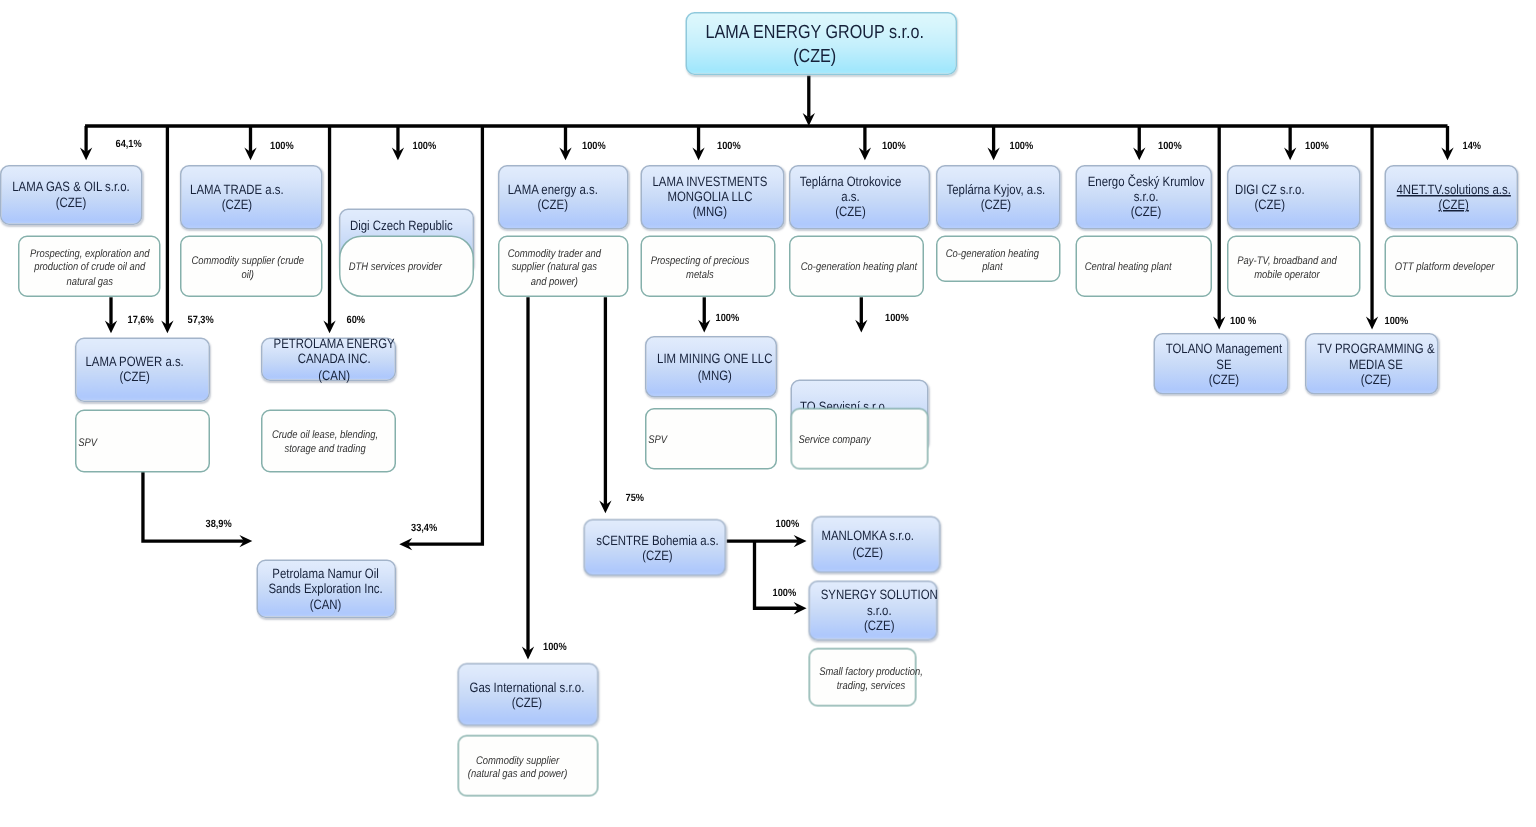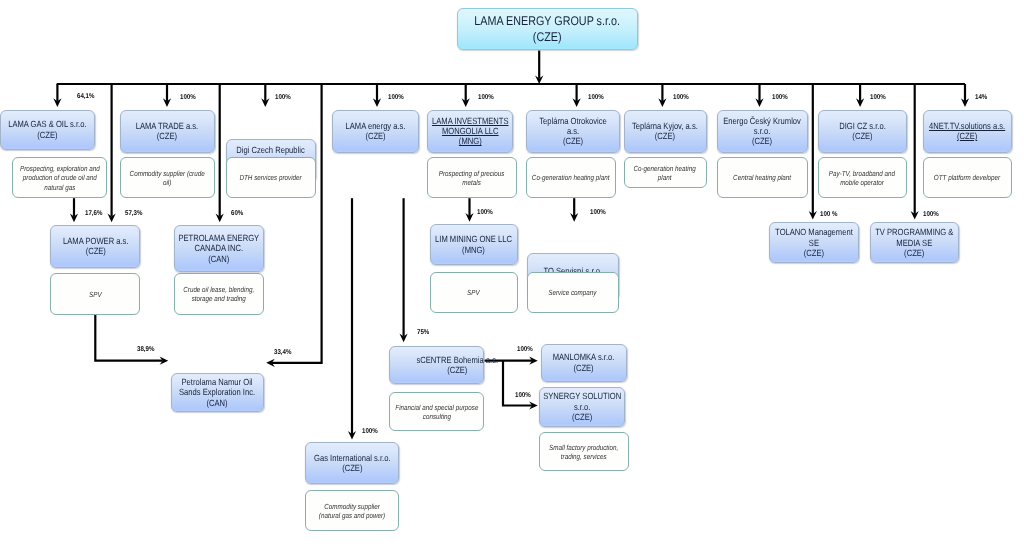--- a/index.html
+++ b/index.html
@@ -3,21 +3,21 @@
 <meta charset="utf-8">
 <title>LAMA ENERGY GROUP s.r.o. ownership structure</title>
 <style>
   html,body{margin:0;padding:0;}
   body{width:1024px;height:551px;background:#ffffff;position:relative;overflow:hidden;
        font-family:"Liberation Sans",sans-serif;
        -webkit-font-smoothing:antialiased;text-rendering:geometricPrecision;}
   #chart *{-webkit-font-smoothing:antialiased;}
   #chart{position:absolute;left:0;top:0;width:1024px;height:551px;background:#ffffff;opacity:0.9999;}
   .node{position:absolute;box-sizing:border-box;border-radius:6px;
-        display:flex;align-items:center;justify-content:center;text-align:center;
+        display:flex;align-items:center;justify-content:flex-start;text-align:center;
         color:#16213a;z-index:3;}
   .node .lbl{display:block;white-space:nowrap;}
   .co .lbl{font-size:9px;line-height:10.4px;transform:scaleX(0.845) translateZ(0);}
   .root .lbl{font-size:12.6px;line-height:16.5px;transform:scaleX(0.855) translateZ(0);}
   .co{background:linear-gradient(180deg,#e1ecfc 0%,#dbe7fb 18%,#c8dAf7 52%,#aec8fc 94%,#b6cefc 100%);
       border:1px solid #a3b4ca;
       box-shadow:0.5px 1px 1.2px rgba(120,130,150,0.40);}
   .root{background:linear-gradient(180deg,#ddf7fc 0%,#d6f5fc 20%,#c3effc 55%,#a1e7fc 95%,#a9eafc 100%);
         border:1px solid #8fc9dc;
         box-shadow:0.5px 1px 1.2px rgba(110,135,145,0.35);}
@@ -95,27 +95,30 @@
     </div>
 <div class="node co" style="left:119.5px;top:109.6px;width:95px;height:43.4px;">
       <span class="lbl"><span>LAMA TRADE a.s.</span><br><span>(CZE)</span></span>
     </div>
 <div class="node desc" style="left:119.5px;top:156.9px;width:95px;height:41.3px;">
       <span class="lbl"><span>Commodity supplier (crude</span><br><span>oil)</span></span>
     </div>
 <div class="node co" style="left:226px;top:106px;width:90px;height:43.4px;margin-top:33px;">
       <span class="lbl"><span>Digi Czech Republic</span><br><span>s.r.o.</span><br><span>(CZE)</span></span>
     </div>
-<div class="node desc" style="left:226px;top:156.9px;width:90px;height:41.3px;">
+<div class="node desc" style="left:226px;top:156.9px;width:90px;height:41.3px;border-radius:15px;">
       <span class="lbl"><span>DTH services provider</span></span>
     </div>
 <div class="node co" style="left:332px;top:109.6px;width:87px;height:43.4px;">
       <span class="lbl"><span>LAMA energy a.s.</span><br><span>(CZE)</span></span>
     </div>
-<div class="node co" style="left:427px;top:109.6px;width:86px;height:43.4px;text-decoration:underline;">
+<div class="node desc" style="left:332px;top:156.9px;width:87px;height:41.3px;">
+      <span class="lbl"><span>Commodity trader and</span><br><span>supplier (natural gas</span><br><span>and power)</span></span>
+    </div>
+<div class="node co" style="left:427px;top:109.6px;width:96px;height:43.4px;">
       <span class="lbl"><span>LAMA INVESTMENTS</span><br><span>MONGOLIA LLC</span><br><span>(MNG)</span></span>
     </div>
 <div class="node desc" style="left:427px;top:156.9px;width:90px;height:41.3px;">
       <span class="lbl"><span>Prospecting of precious</span><br><span>metals</span></span>
     </div>
 <div class="node co" style="left:525.6px;top:109.6px;width:94px;height:43.4px;">
       <span class="lbl"><span>Teplárna Otrokovice</span><br><span>a.s.</span><br><span>(CZE)</span></span>
     </div>
 <div class="node desc" style="left:525.6px;top:156.9px;width:90px;height:41.3px;">
       <span class="lbl"><span>Co-generation heating plant</span></span>
@@ -143,21 +146,21 @@
     </div>
 <div class="node desc" style="left:923px;top:156.9px;width:89px;height:41.3px;">
       <span class="lbl"><span>OTT platform developer</span></span>
     </div>
 <div class="node co" style="left:50.2px;top:225.0px;width:90.2px;height:42.6px;">
       <span class="lbl"><span>LAMA POWER a.s.</span><br><span>(CZE)</span></span>
     </div>
 <div class="node desc" style="left:50.2px;top:273.2px;width:90.2px;height:41.4px;">
       <span class="lbl"><span>SPV</span></span>
     </div>
-<div class="node co" style="left:174px;top:225.0px;width:90px;height:47px;">
+<div class="node co" style="left:174px;top:225.0px;width:90px;height:29px;">
       <span class="lbl"><span>PETROLAMA ENERGY</span><br><span>CANADA INC.</span><br><span>(CAN)</span></span>
     </div>
 <div class="node desc" style="left:174px;top:273.2px;width:90px;height:41.4px;">
       <span class="lbl"><span>Crude oil lease, blending,</span><br><span>storage and trading</span></span>
     </div>
 <div class="node co" style="left:429.8px;top:224.4px;width:88px;height:40.9px;">
       <span class="lbl"><span>LIM MINING ONE LLC</span><br><span>(MNG)</span></span>
     </div>
 <div class="node desc" style="left:429.8px;top:271.9px;width:88px;height:41.3px;">
       <span class="lbl"><span>SPV</span></span>
@@ -170,33 +173,30 @@
     </div>
 <div class="node co" style="left:769.2px;top:222.3px;width:90px;height:41.0px;">
       <span class="lbl"><span>TOLANO Management</span><br><span>SE</span><br><span>(CZE)</span></span>
     </div>
 <div class="node co" style="left:870.2px;top:222.3px;width:89px;height:41.0px;">
       <span class="lbl"><span>TV PROGRAMMING &amp;</span><br><span>MEDIA SE</span><br><span>(CZE)</span></span>
     </div>
 <div class="node co" style="left:170.7px;top:340.8px;width:93px;height:39.3px;margin-top:32px;">
       <span class="lbl"><span>Petrolama Namur Oil</span><br><span>Sands Exploration Inc.</span><br><span>(CAN)</span></span>
     </div>
-<div class="node co" style="left:389.4px;top:345.5px;width:95px;height:38.9px;padding-left:40px;">
+<div class="node co" style="left:389.4px;top:345.5px;width:95px;height:38.9px;">
       <span class="lbl"><span>sCENTRE Bohemia a.s.</span><br><span>(CZE)</span></span>
-    </div>
-<div class="node desc" style="left:389.4px;top:392.2px;width:95px;height:39.0px;">
-      <span class="lbl"><span>Financial and special purpose</span><br><span>consulting</span></span>
     </div>
 <div class="node co" style="left:540.5px;top:343.8px;width:86.5px;height:38.0px;">
       <span class="lbl"><span>MANLOMKA s.r.o.</span><br><span>(CZE)</span></span>
     </div>
 <div class="node co" style="left:539.0px;top:386.6px;width:86.0px;height:40.8px;">
       <span class="lbl"><span>SYNERGY SOLUTION</span><br><span>s.r.o.</span><br><span>(CZE)</span></span>
     </div>
-<div class="node desc" style="left:539.0px;top:431.7px;width:90px;height:39.7px;">
+<div class="node desc" style="left:539.0px;top:431.7px;width:72px;height:39.7px;">
       <span class="lbl"><span>Small factory production,</span><br><span>trading, services</span></span>
     </div>
 <div class="node co" style="left:305px;top:442.3px;width:94px;height:41.4px;">
       <span class="lbl"><span>Gas International s.r.o.</span><br><span>(CZE)</span></span>
     </div>
 <div class="node desc" style="left:305px;top:490.1px;width:94px;height:40.5px;">
       <span class="lbl"><span>Commodity supplier</span><br><span>(natural gas and power)</span></span>
     </div>
 <div class="pct" style="left:77.0px;top:93.0px;">64,1%</div>
 <div class="pct" style="left:180.1px;top:94.0px;">100%</div>

